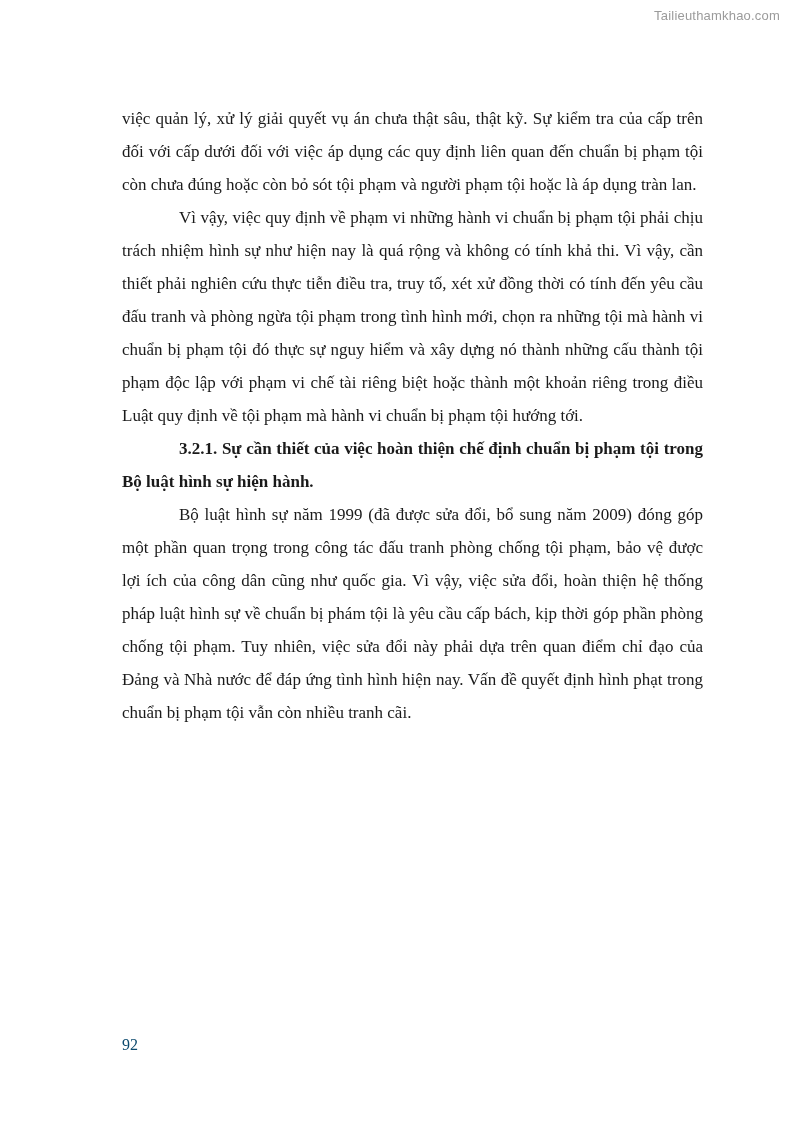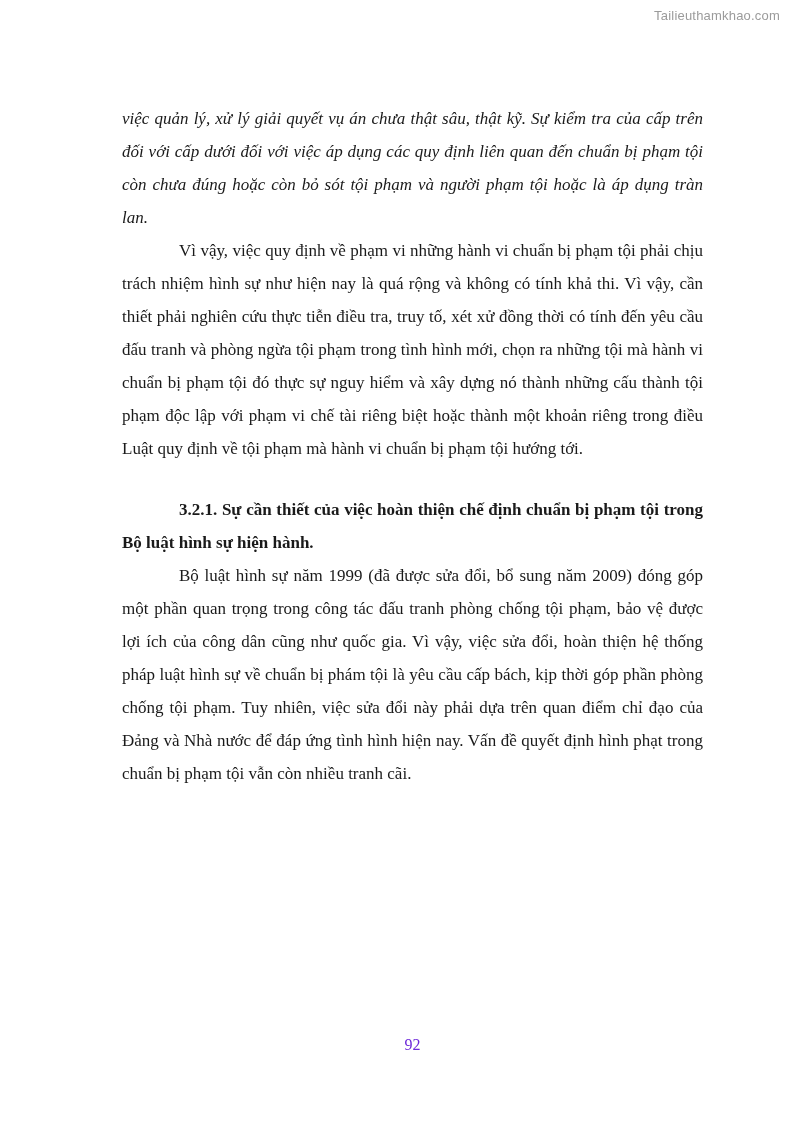--- a/index.html
+++ b/index.html
@@ -34,37 +34,34 @@
     font-size: 17px;
     line-height: 33px;
     text-align: justify;
   }
   .content p {
     margin: 0;
     text-indent: 57px;
   }
   .content p.no-indent {
     text-indent: 0;
-    font-style: italic;
   }
   .content p.heading {
     font-weight: bold;
   }
   .content p.subheading {
     font-weight: bold;
-    margin-top: 28px;
   }
   .page-number {
     position: absolute;
     top: 1036px;
     left: 122px;
     width: 581px;
-    text-align: center;
     font-size: 16px;
-    color: #6d28d9;
+    color: #0c4a6e;
   }
 </style>
 </head>
 <body>
 
 <div class="page">
 
   <div class="watermark">Tailieuthamkhao.com</div>
 
   <div class="content">

